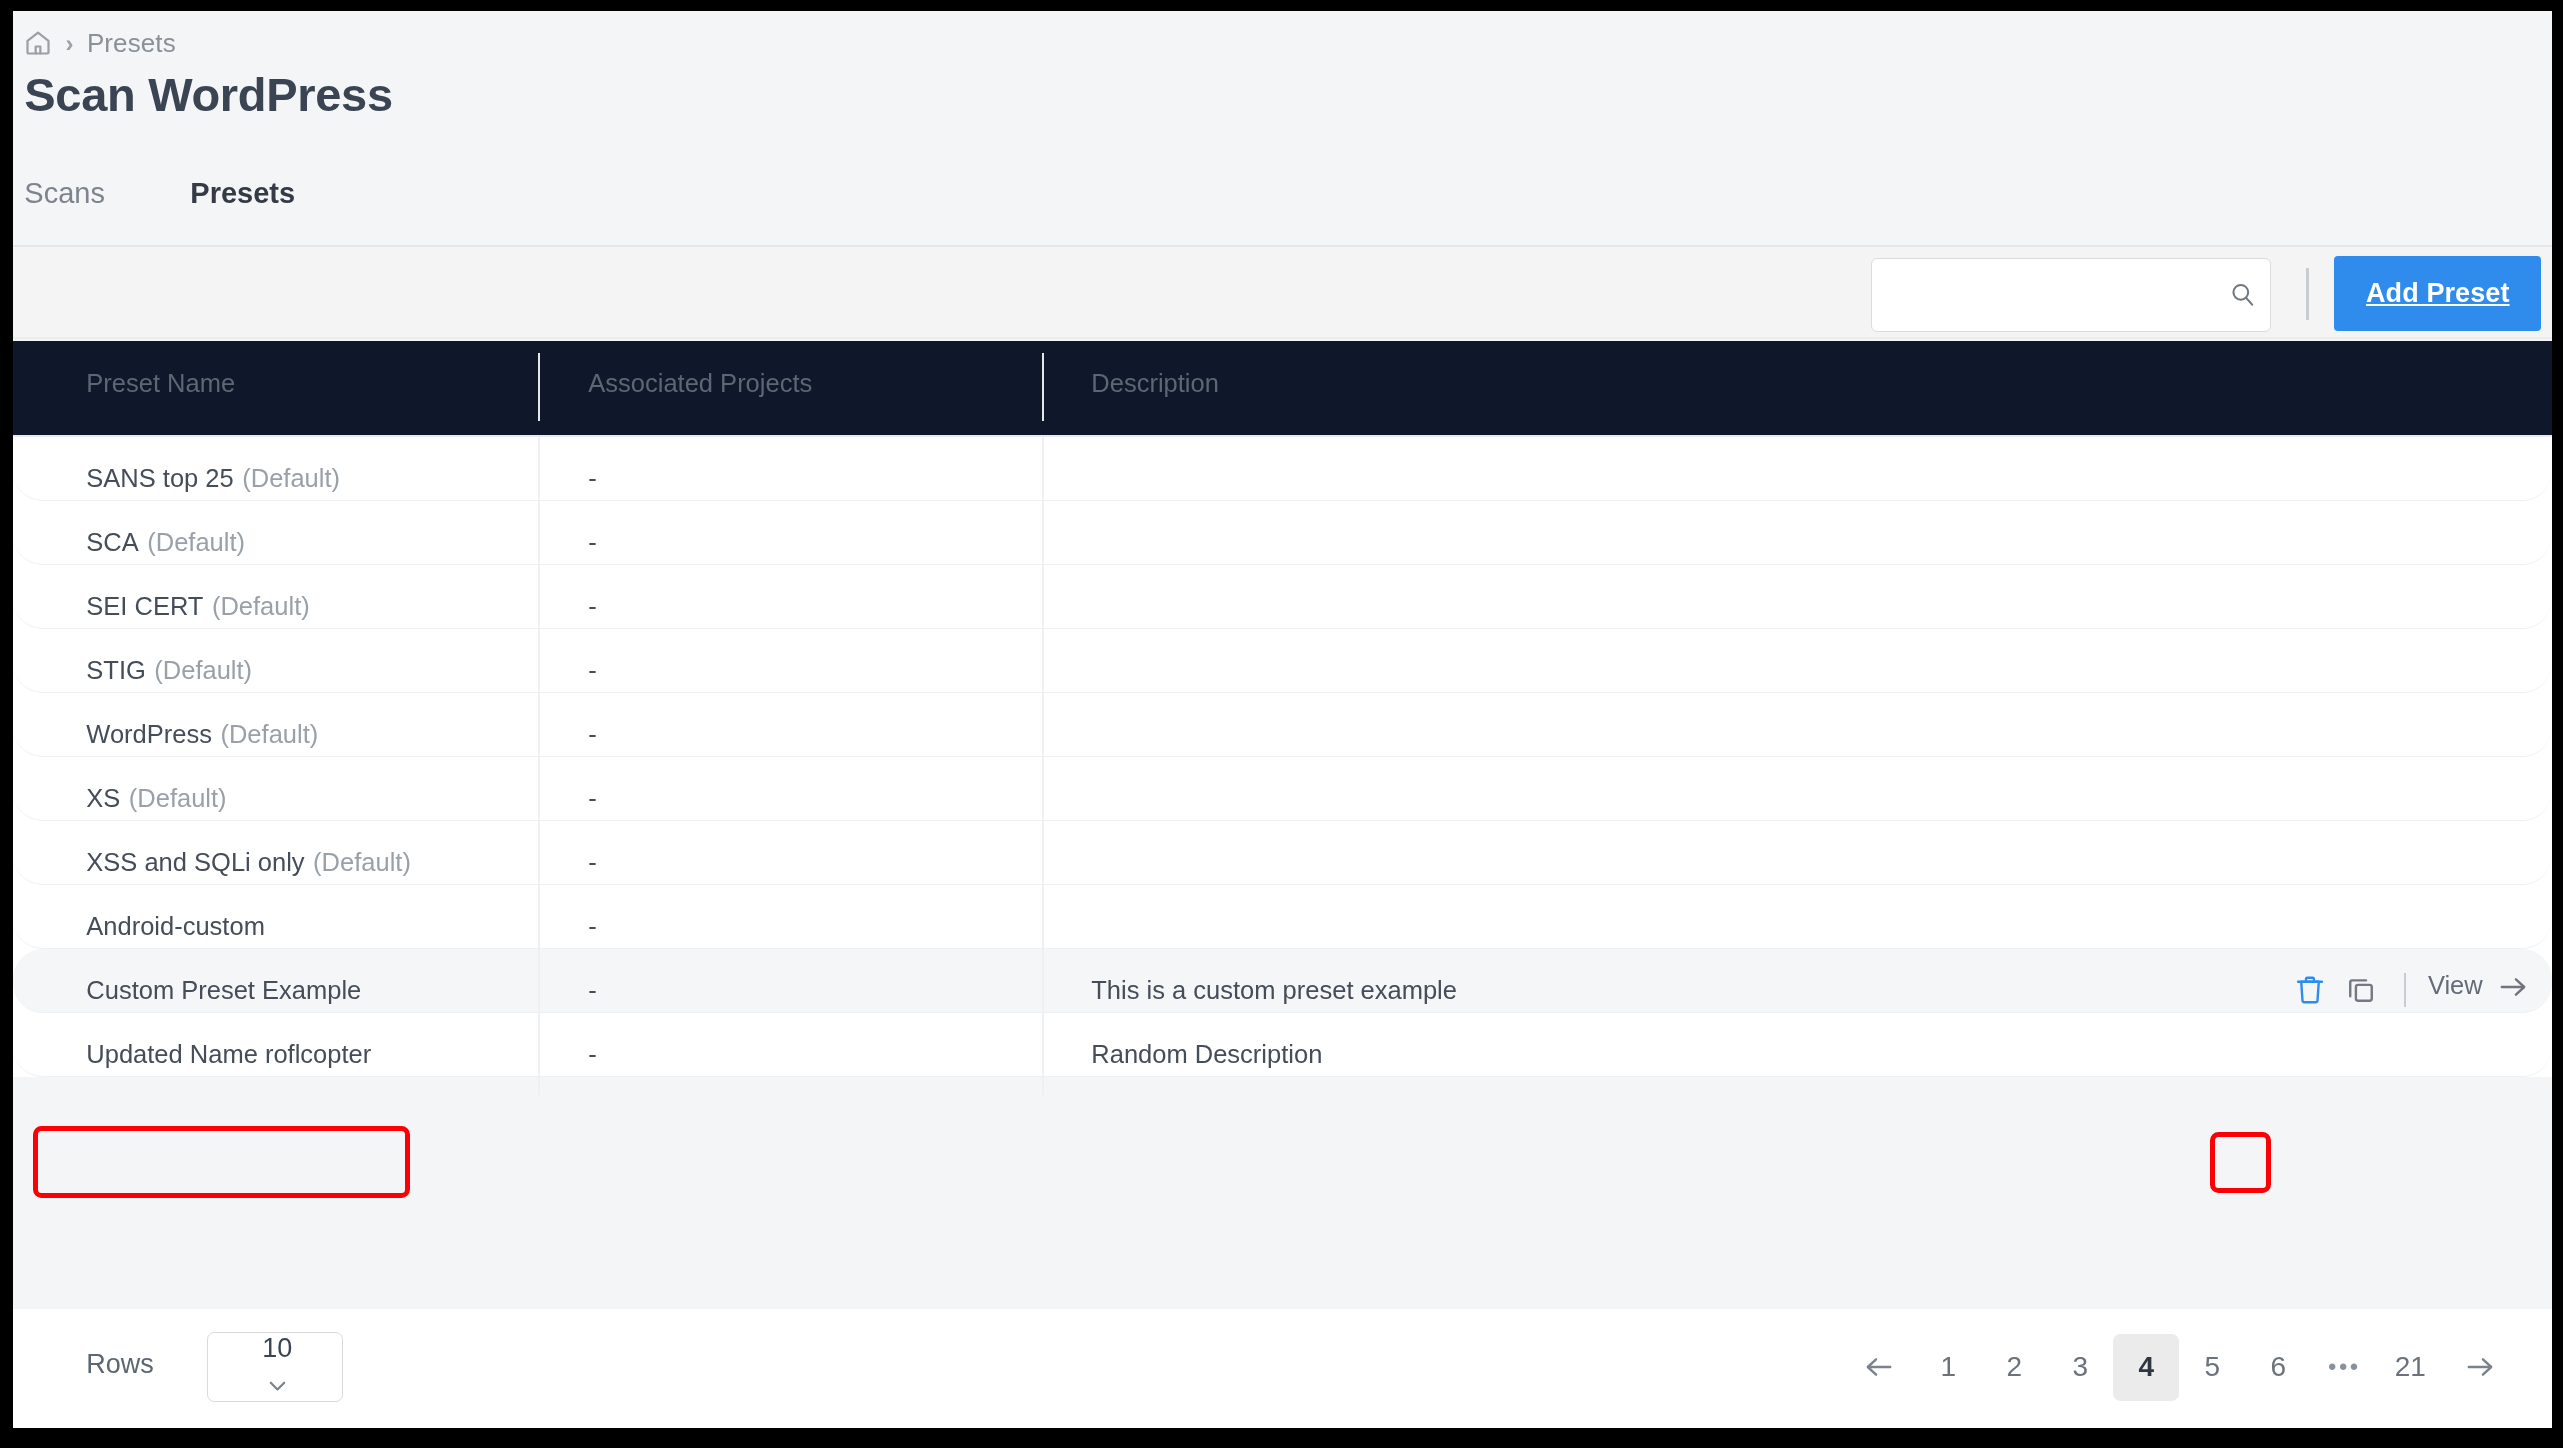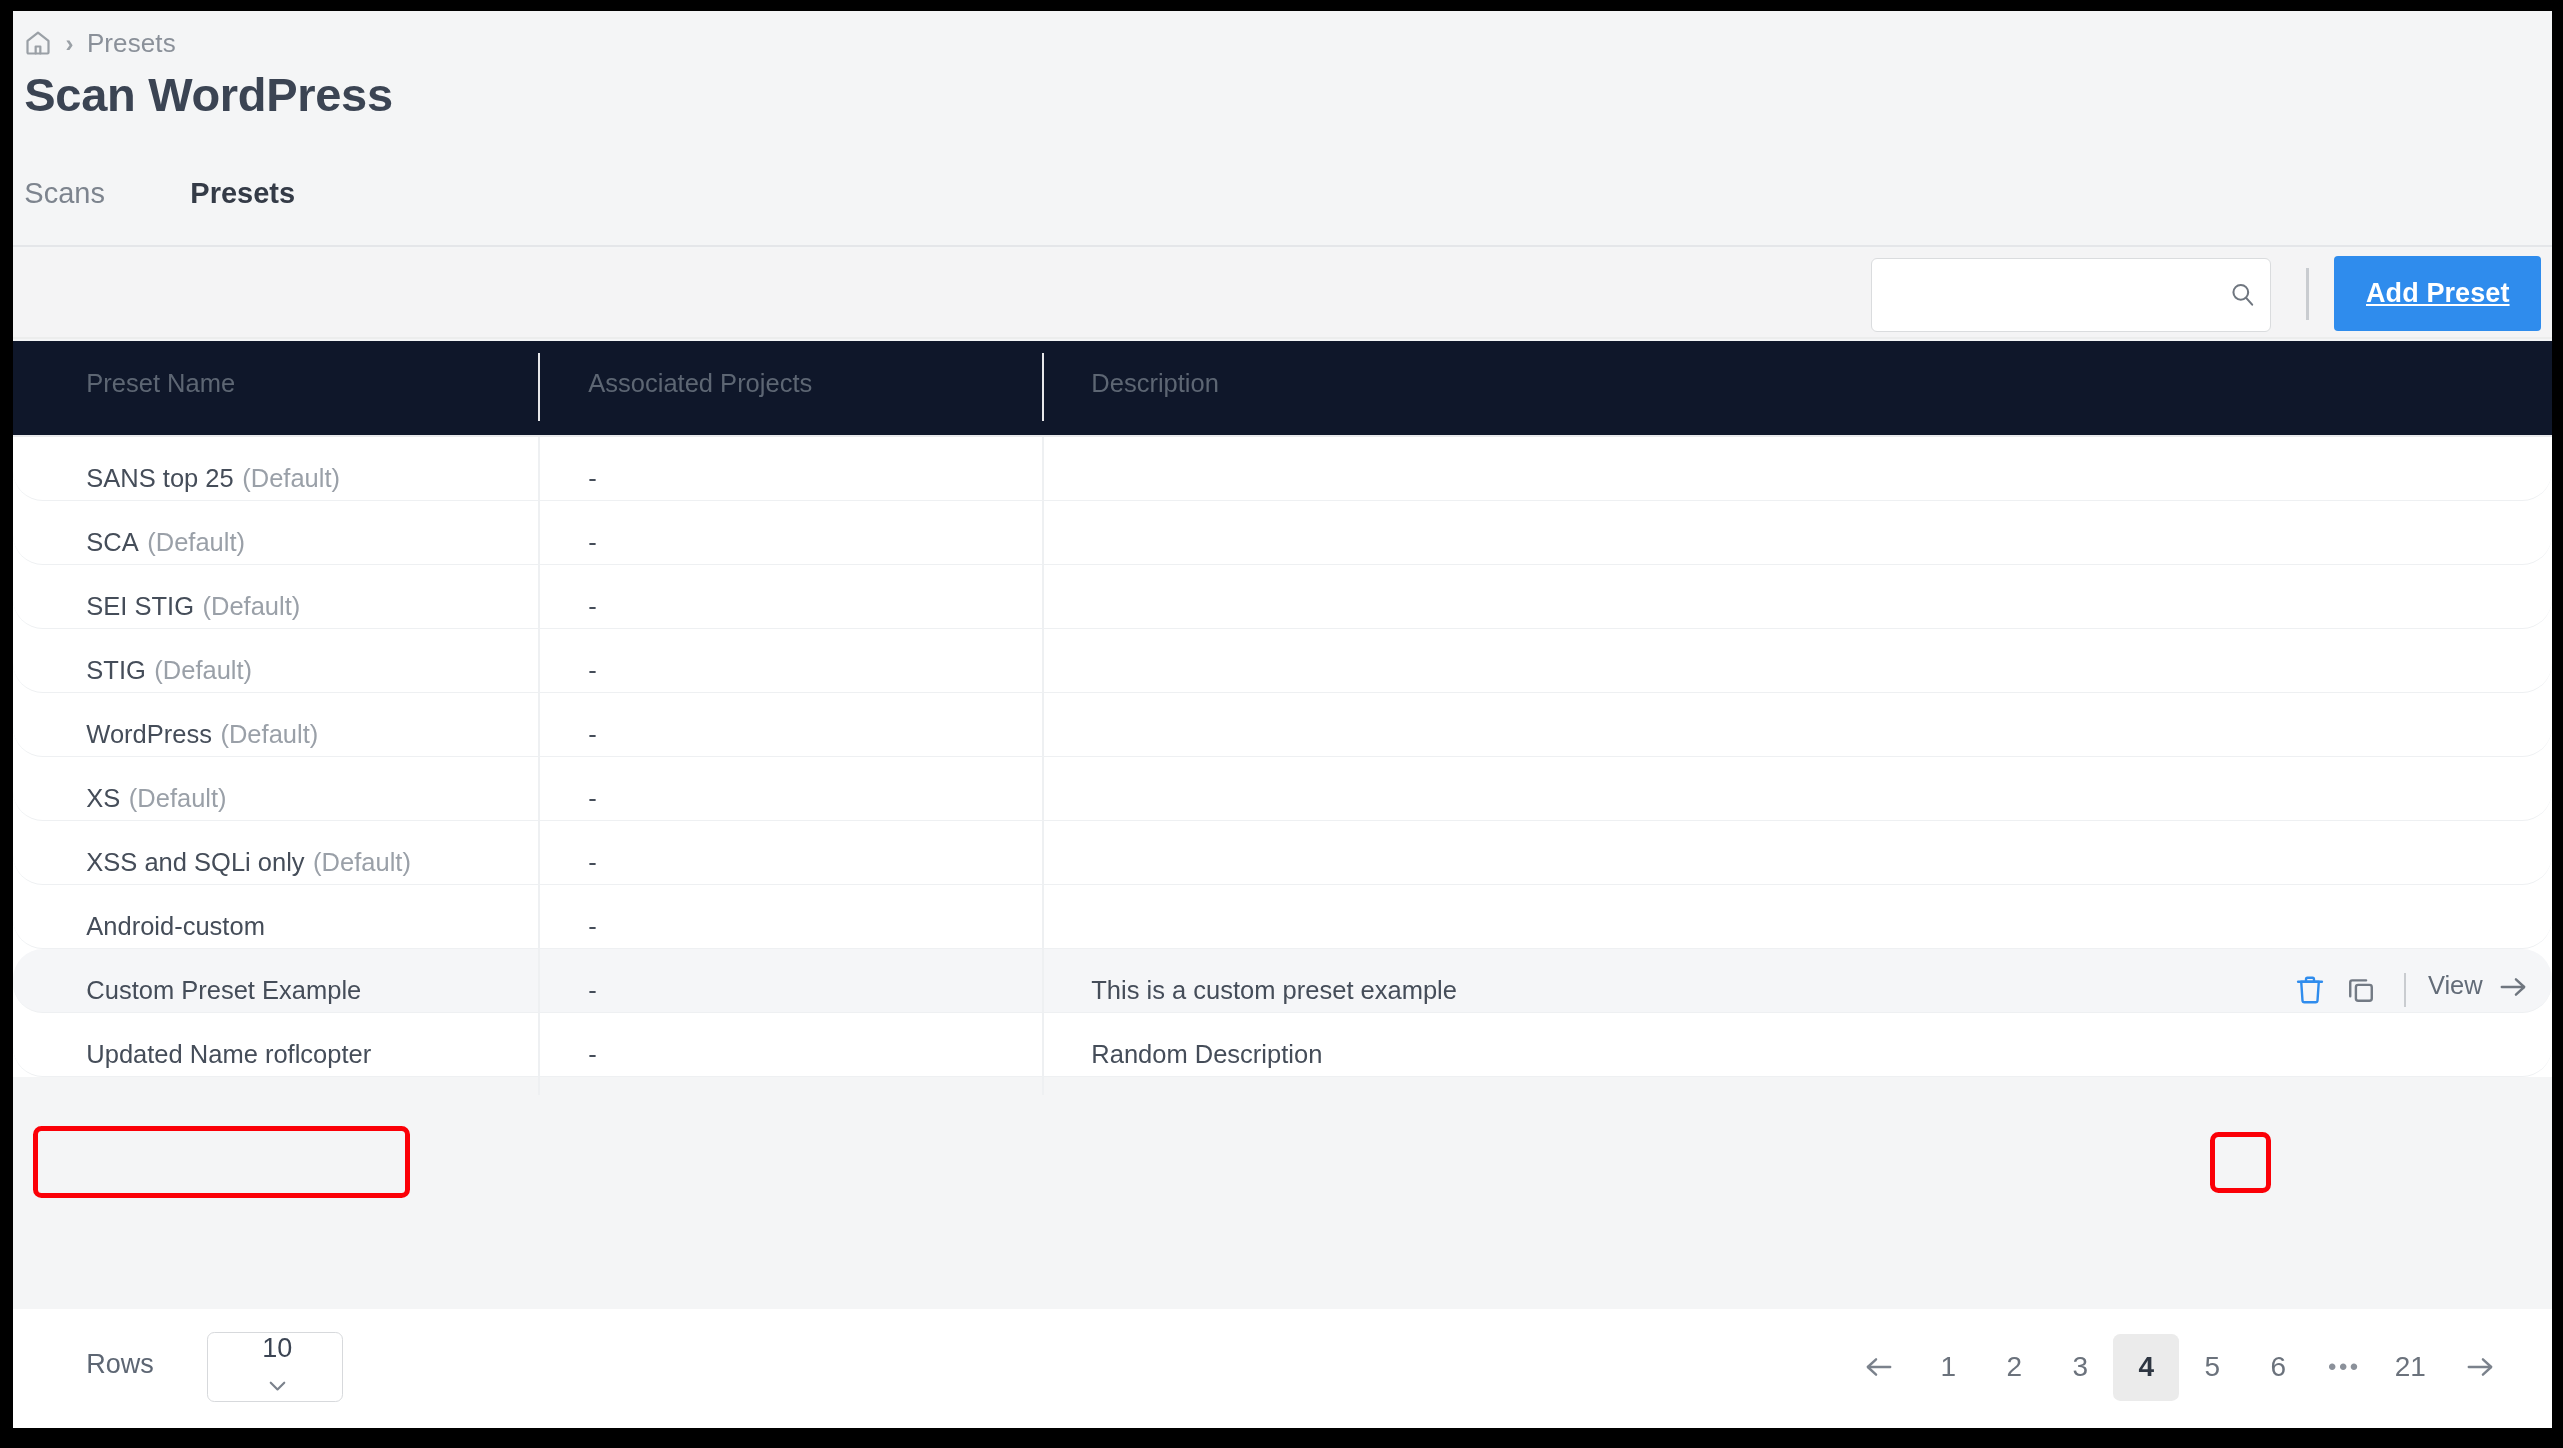--- a/index.html
+++ b/index.html
@@ -403,21 +403,21 @@
               <span>SCA</span>
               <span class="default-tag">(Default)</span>
             </div>
      <div class="cell" style="left:575px">-</div>
      <div class="cell" style="left:1078px"></div>
           </div>
           <div class="row">
             <div class="col-sep" style="left:525px"></div>
      <div class="col-sep" style="left:1029px"></div>
      <div class="cell" style="left:73px">
-              <span>SEI STIG</span>
+              <span>SEI CERT</span>
               <span class="default-tag">(Default)</span>
             </div>
      <div class="cell" style="left:575px">-</div>
      <div class="cell" style="left:1078px"></div>
           </div>
           <div class="row">
             <div class="col-sep" style="left:525px"></div>
      <div class="col-sep" style="left:1029px"></div>
      <div class="cell" style="left:73px">
               <span>STIG</span>

